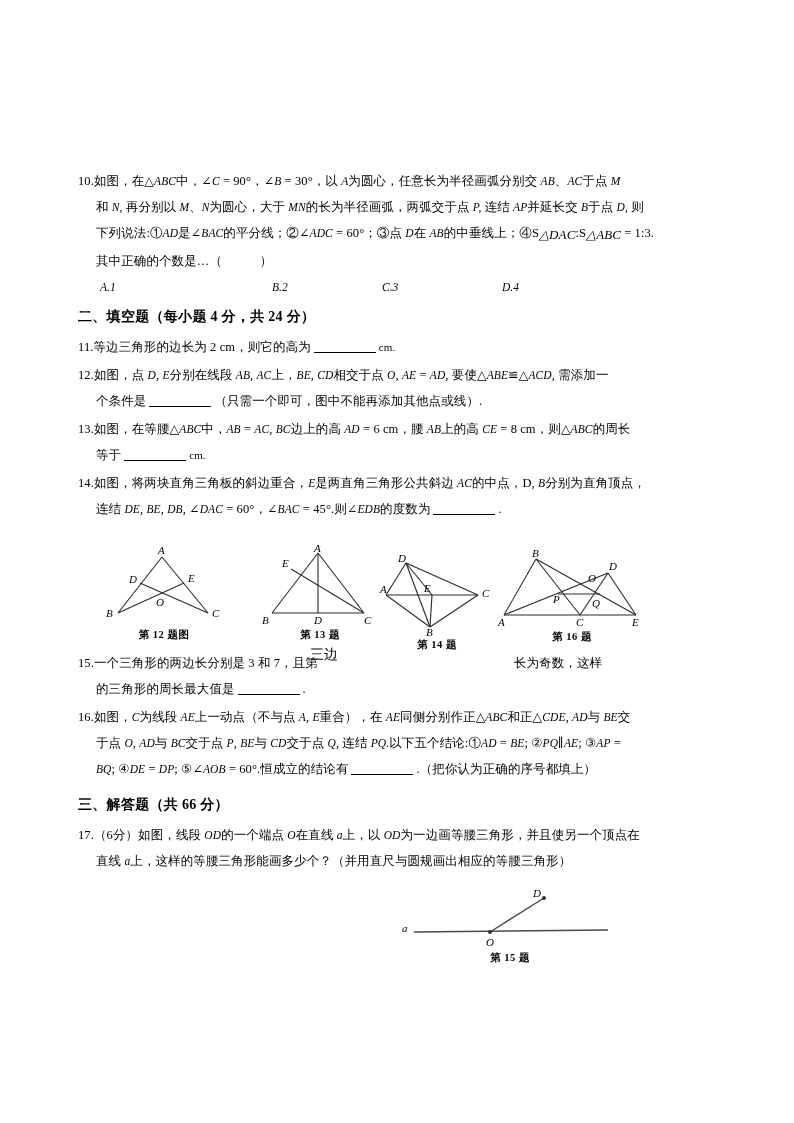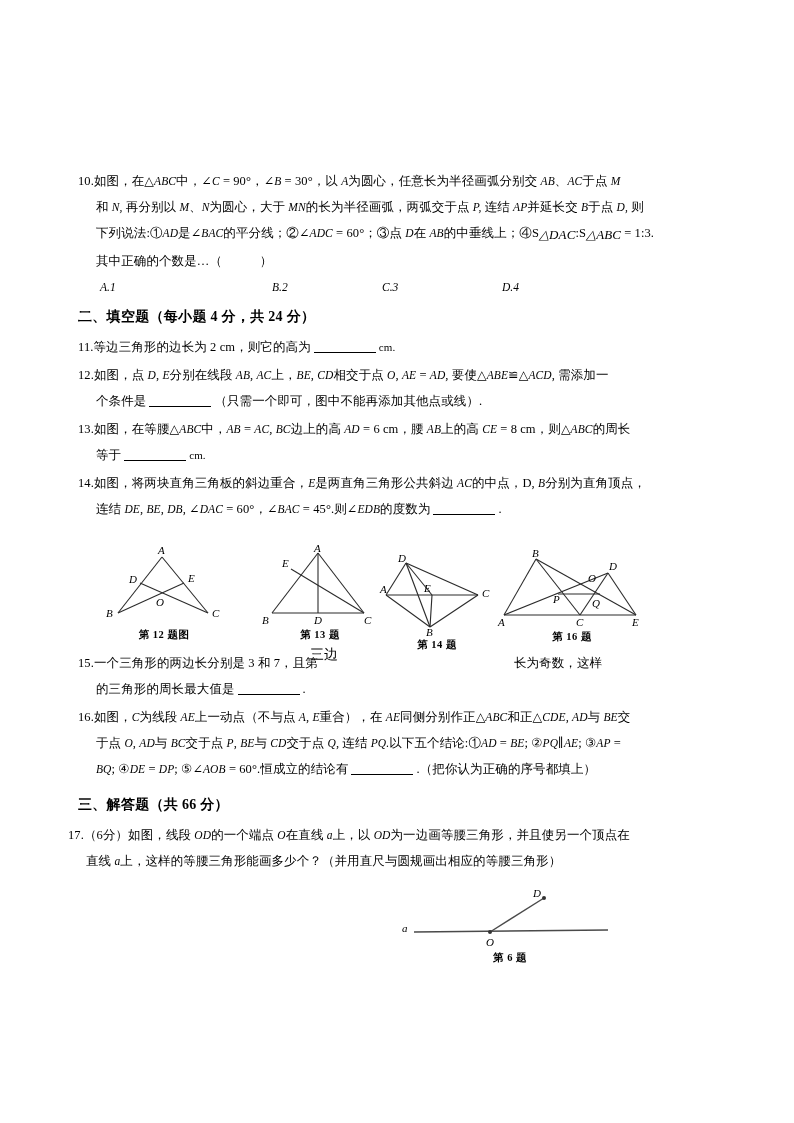--- a/index.html
+++ b/index.html
@@ -130,21 +130,21 @@
 
   
   .sec3 {
     position: absolute;
     left: 78px;
     top: 786px;
     width: 640px;
   }
   .q17 {
     position: absolute;
-    left: 68px;
+    left: 78px;
     top: 822px;
     width: 640px;
   }
 
   
   .fig17 {
     position: absolute;
     left: 400px;
     top: 888px;
     width: 220px;
@@ -314,16 +314,16 @@
       <g stroke="#4a4a4a" stroke-width="1.4" fill="none">
         <line x1="14" y1="44" x2="208" y2="42"></line>
         <line x1="90" y1="44" x2="144" y2="10"></line>
       </g>
       <circle cx="90" cy="44" r="2" fill="#333"></circle>
       <circle cx="144" cy="10" r="2" fill="#333"></circle>
       <text x="2" y="44">a</text>
       <text x="86" y="58">O</text>
       <text x="133" y="9">D</text>
     </svg>
-    <div class="fig-cap">第 6 题</div>
+    <div class="fig-cap">第 15 题</div>
   </div>
 
 </div>
 
 </body></html>

